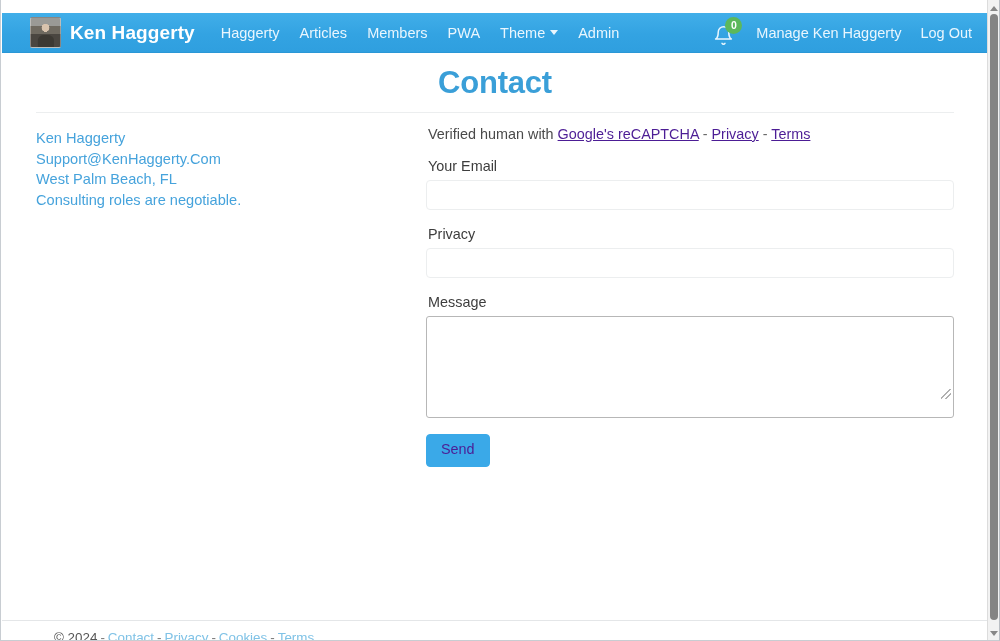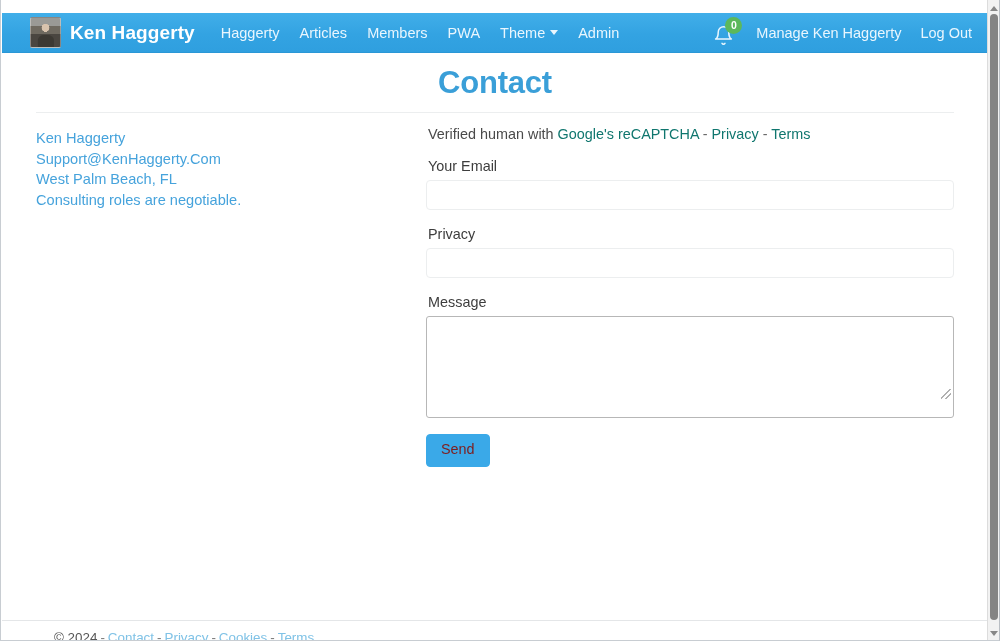--- a/index.html
+++ b/index.html
@@ -155,21 +155,22 @@
     cursor: pointer;
   }
 
   .captcha-note {
     font-size: 14.4px;
     color: #4a4a4a;
     margin: 0 0 16px 2px;
     white-space: nowrap;
   }
   .captcha-note a {
-    color: #0f766e;
+    color: #4c1d95;
+    text-decoration: underline;
   }
   .dash { color: #6b6b6b; }
 
   .field-label {
     display: block;
     font-size: 14.4px;
     color: #3d3d3d;
     margin: 0 0 6px 2px;
   }
   .text-input {
@@ -209,21 +210,21 @@
     pointer-events: none;
     background:
       linear-gradient(135deg, transparent 0 42%, #b0b0b0 42% 52%, transparent 52% 100%),
       linear-gradient(135deg, transparent 0 67%, #b0b0b0 67% 77%, transparent 77% 100%);
   }
   .send-btn {
     display: inline-block;
     background: #3aa9e8;
     border: 1px solid #3aa9e8;
     border-radius: 4px;
-    color: #7f1d1d;
+    color: #4c1d95;
     font-family: "Liberation Sans", sans-serif;
     font-size: 14.4px;
     padding: 7px 14px 8px 14px;
     cursor: pointer;
     line-height: 1.1;
   }
 
   
   .footer-rule {
     position: absolute;

